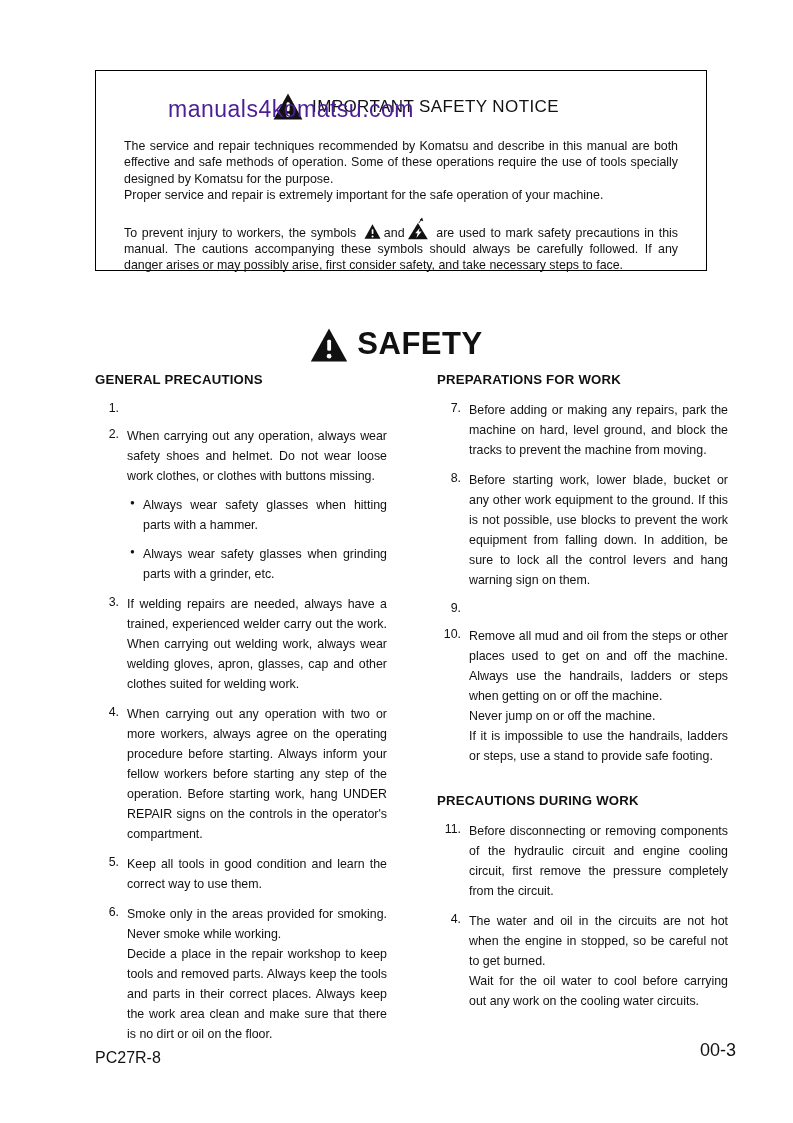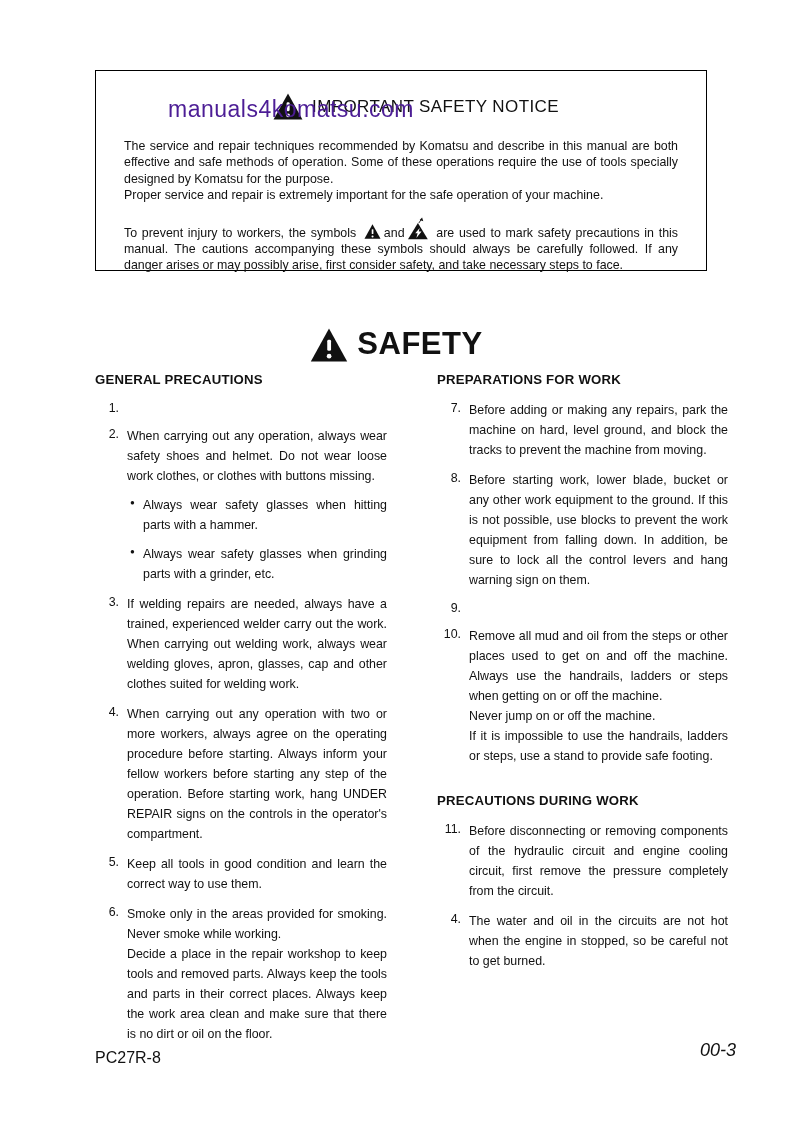--- a/index.html
+++ b/index.html
@@ -114,21 +114,20 @@
   
   .footer-model {
     position: absolute;
     left: 95px; top: 1049px;
     font-size: 16px;
   }
   .footer-page {
     position: absolute;
     right: 57px; top: 1040px;
     font-size: 18px;
-    font-style: italic;
   }
 </style>
 </head>
 <body>
 
 <div class="page">
 
   <div class="watermark">manuals4komatsu.com</div>
 
   <div class="notice-box">
@@ -265,20 +264,21 @@
         <span class="num">11.</span>
         <div class="item-body">
           <p class="just">Before disconnecting or removing components of the hydraulic circuit and engine cooling circuit, first remove the pressure completely from the circuit.</p>
         </div>
       </div>
 
       <div class="item">
         <span class="num">4.</span>
         <div class="item-body">
           <p class="just">The water and oil in the circuits are not hot when the engine in stopped, so be careful not to get burned.</p>
+          <p class="just">Wait for the oil water to cool before carrying out any work on the cooling water circuits.</p>
         </div>
       </div>
 
     </div>
   </div>
 
   <div class="footer-model">PC27R-8</div>
   <div class="footer-page">00-3</div>
 
 </div>

